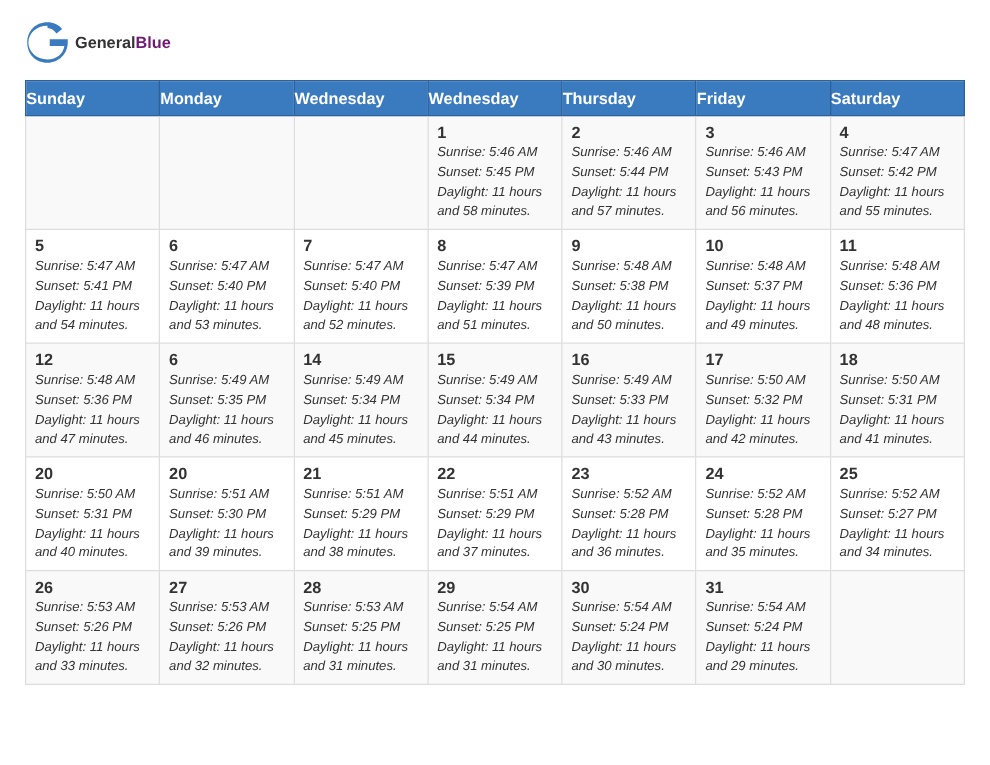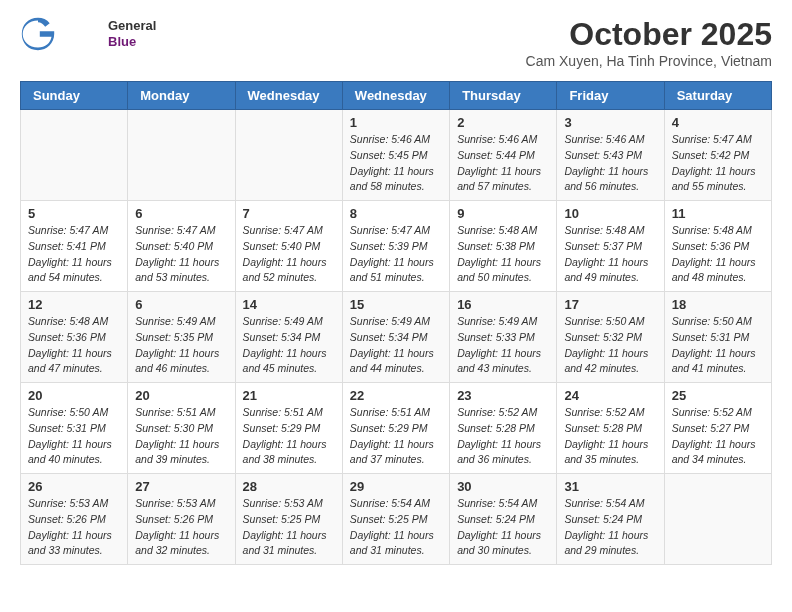--- a/index.html
+++ b/index.html
@@ -16,26 +16,24 @@
       align-items: flex-start;
       margin-bottom: 12px;
     }
     .logo {
       display: flex;
       align-items: center;
       gap: 4px;
     }
     .logo-text {
       display: flex;
-      flex-direction: column;
       font-size: 13px;
       font-weight: bold;
       color: #333;
       line-height: 1.2;
-      margin-left: 48px;
     }
     .logo-general { color: #333; }
     .logo-blue { color: #701a75; }
     .logo-icon {
       width: 36px;
       height: 36px;
     }
     .title-block {
       text-align: right;
     }
@@ -50,21 +48,21 @@
     }
     .calendar {
       width: 100%;
       border-collapse: collapse;
       border: 1px solid #ccc;
     }
     .calendar th {
       background-color: #3a7abf;
       color: #fff;
       text-align: left;
-      padding: 6px 12px;
+      padding: 6px 0;
       font-size: 13px;
       border: 1px solid #2e6099;
     }
     .calendar td {
       vertical-align: top;
       padding: 5px 7px;
       border: 1px solid #ddd;
       width: calc(100% / 7);
       min-height: 80px;
       font-size: 11px;
@@ -99,24 +97,20 @@
 <div class="header">
   <div class="logo">
     <svg class="logo-icon" viewBox="0 0 40 40">
       <path d="M20 5 C10 5 3 12 3 20 C3 28 10 35 20 35 C28 35 34 30 35 23 L22 23 L22 17 L38 17 C38 17 38 18 38 20 C38 30 30 38 20 38 C9 38 2 30 2 20 C2 10 9 2 20 2 C25 2 30 4 33 8 L28 12 C26 9 23 7 20 7 Z" fill="#3a7abf"></path>
     </svg>
     <div class="logo-text">
       <span class="logo-general">General</span>
       <span class="logo-blue">Blue</span>
     </div>
   </div>
-  <div class="title-block">
-    <div class="month-title">October 2025</div>
-    <div class="location">Cam Xuyen, Ha Tinh Province, Vietnam</div>
-  </div>
 </div>
 
 <table class="calendar">
   <thead>
     <tr>
     <th>Sunday</th>
         <th>Monday</th>
         <th>Wednesday</th>
         <th>Wednesday</th>
         <th>Thursday</th>

